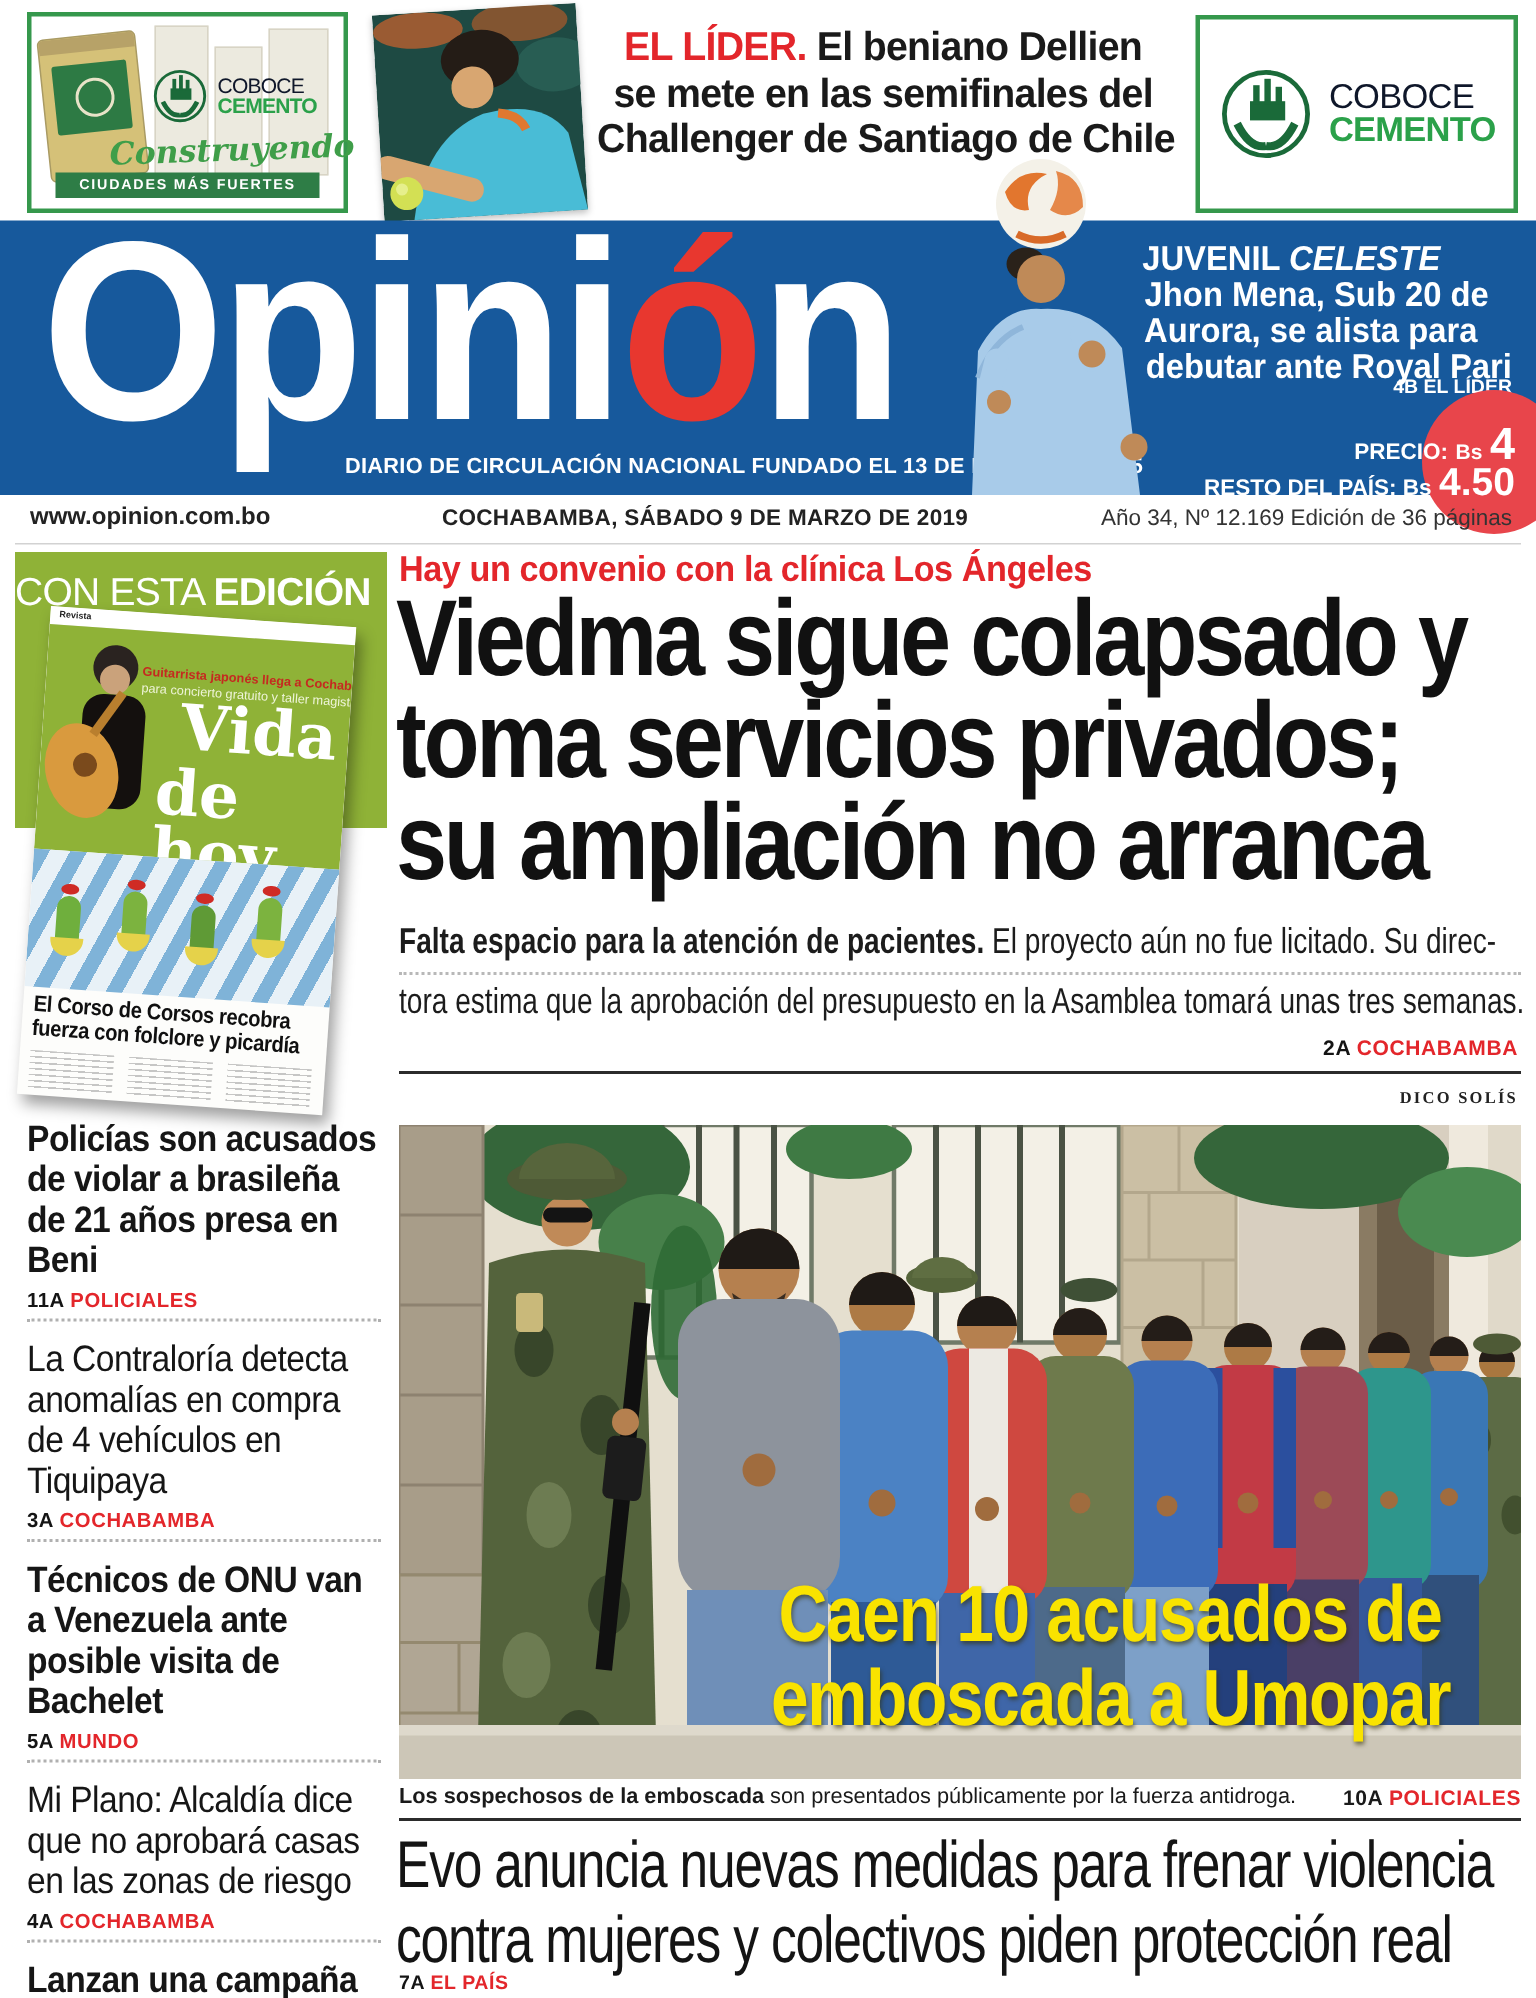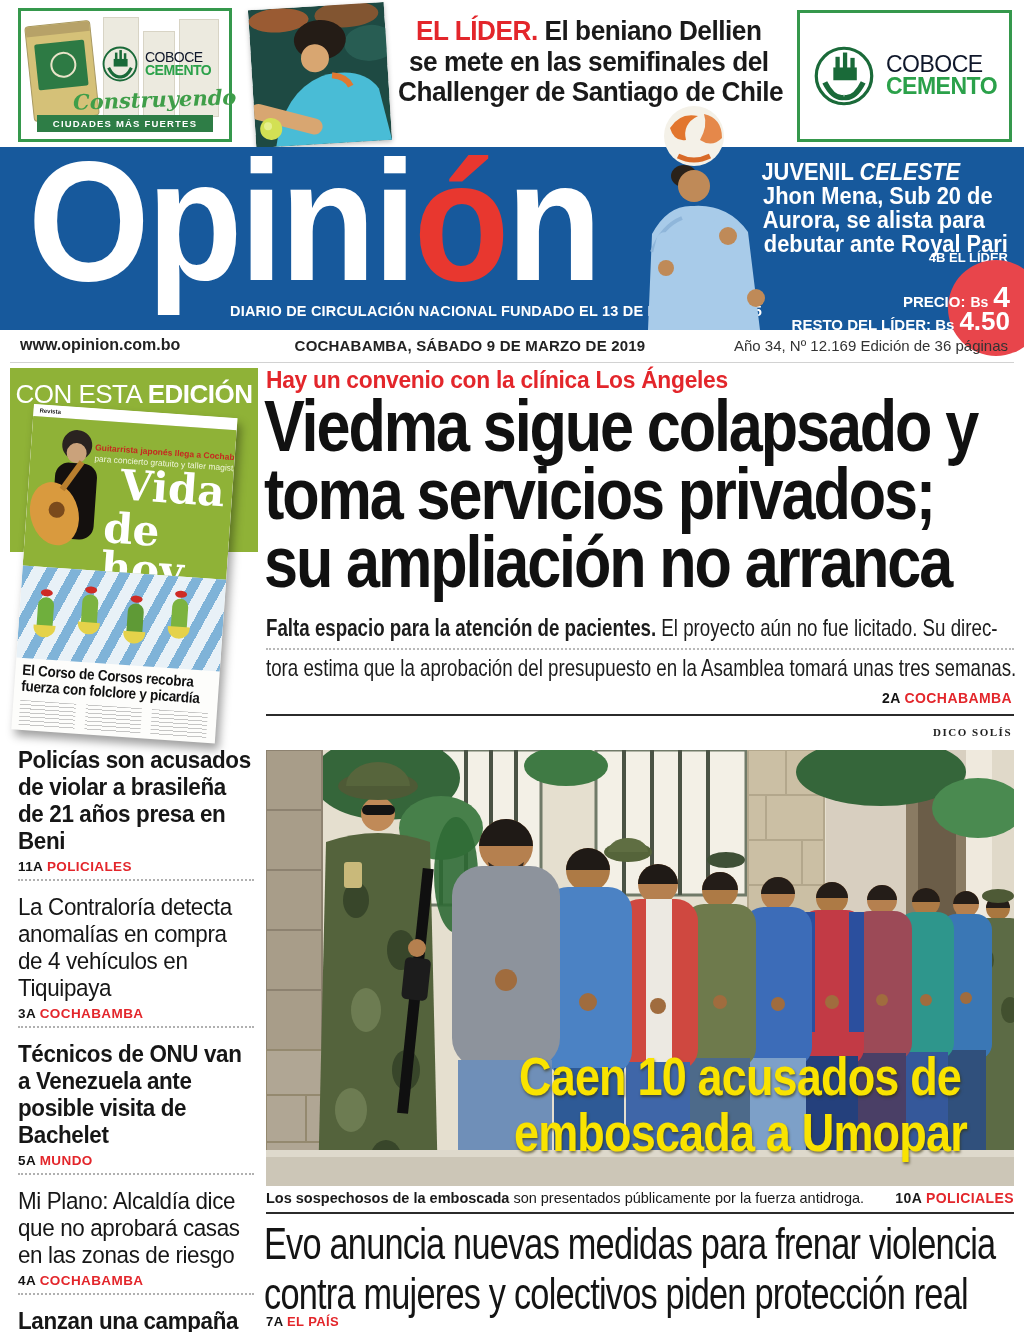--- a/index.html
+++ b/index.html
@@ -38,21 +38,21 @@
   .mh-ref{position:absolute;right:16px;top:250px;font-size:13px;font-weight:700;color:#fff;}
   .pricecircle{position:absolute;left:948px;top:260px;width:96px;height:96px;border-radius:50%;background:#e8454b;}
   .pricerow{position:absolute;right:14px;color:#fff;font-weight:700;display:flex;align-items:baseline;gap:5px;white-space:nowrap;}
   
   .webtxt{position:absolute;left:20px;top:336px;font-size:16px;font-weight:700;color:#222;}
   .datetxt{position:absolute;left:260px;top:337px;width:420px;text-align:center;font-size:15px;font-weight:700;color:#222;letter-spacing:.2px;}
   .edtxt{position:absolute;right:16px;top:337px;font-size:15px;color:#333;}
   .hrule{position:absolute;height:0;border-top:1px solid #d2d2d2;}
   
   .supbox{position:absolute;left:10px;top:368px;width:248px;height:184px;background:#8fb237;}
-  .suphead{position:absolute;left:0;right:0;top:11px;text-align:center;color:#fff;font-size:26px;letter-spacing:-.5px;}
+  .suphead{position:absolute;left:0;right:0;top:11px;color:#fff;font-size:26px;letter-spacing:-.5px;}
   .suppage{position:absolute;left:34px;top:404px;width:204px;height:326px;background:#fdfdfb;transform:rotate(4deg);
            transform-origin:0 0;box-shadow:4px 6px 10px rgba(0,0,0,.38);overflow:hidden;}
   .sp-strip{position:absolute;left:0;top:0;right:0;height:12px;background:#fff;border-bottom:1px solid #e4e4e4;
             font-size:6px;font-weight:700;color:#222;padding-left:6px;line-height:12px;}
   .sp-green{position:absolute;left:0;top:12px;right:0;height:150px;background:#8fb237;overflow:hidden;}
   .sp-kick1{position:absolute;left:64px;top:22px;font-size:8.5px;font-weight:700;color:#c52a20;white-space:nowrap;}
   .sp-kick2{position:absolute;left:64px;top:33px;font-size:8.5px;color:#eef4d8;white-space:nowrap;}
   .sp-title{position:absolute;color:#fff;font-family:"DejaVu Serif","Liberation Serif",serif;font-weight:700;line-height:.92;}
   .sp-photo{position:absolute;left:0;top:162px;right:0;height:92px;
             background:repeating-linear-gradient(115deg,#7fb3d8 0 10px,#e8f1f7 10px 22px);overflow:hidden;}
@@ -191,21 +191,21 @@
   </div>
   <div class="mh-ref">4B EL LÍDER</div>
 
   <div class="pricecircle"></div>
   <div class="pricerow" style="top:280px;">
     <span style="font-size:15px;">PRECIO:</span>
     <span style="font-size:14px;">Bs</span>
     <span style="font-size:30px;">4</span>
   </div>
   <div class="pricerow" style="top:306px;">
-    <span style="font-size:15px;">RESTO DEL LÍDER: Bs</span>
+    <span style="font-size:15px;">RESTO DEL PAÍS: Bs</span>
     <span style="font-size:26px;">4.50</span>
   </div>
 
   <div class="webtxt">www.opinion.com.bo</div>
   <div class="datetxt">COCHABAMBA, SÁBADO 9 DE MARZO DE 2019</div>
   <div class="edtxt">Año 34, Nº 12.169 Edición de 36 páginas</div>
   <div class="hrule" style="left:10px;width:1004px;top:362px;"></div>
 
   <div class="supbox">
     <div class="suphead"><span>CON ESTA </span><span style="font-weight:700;">EDICIÓN</span></div>

